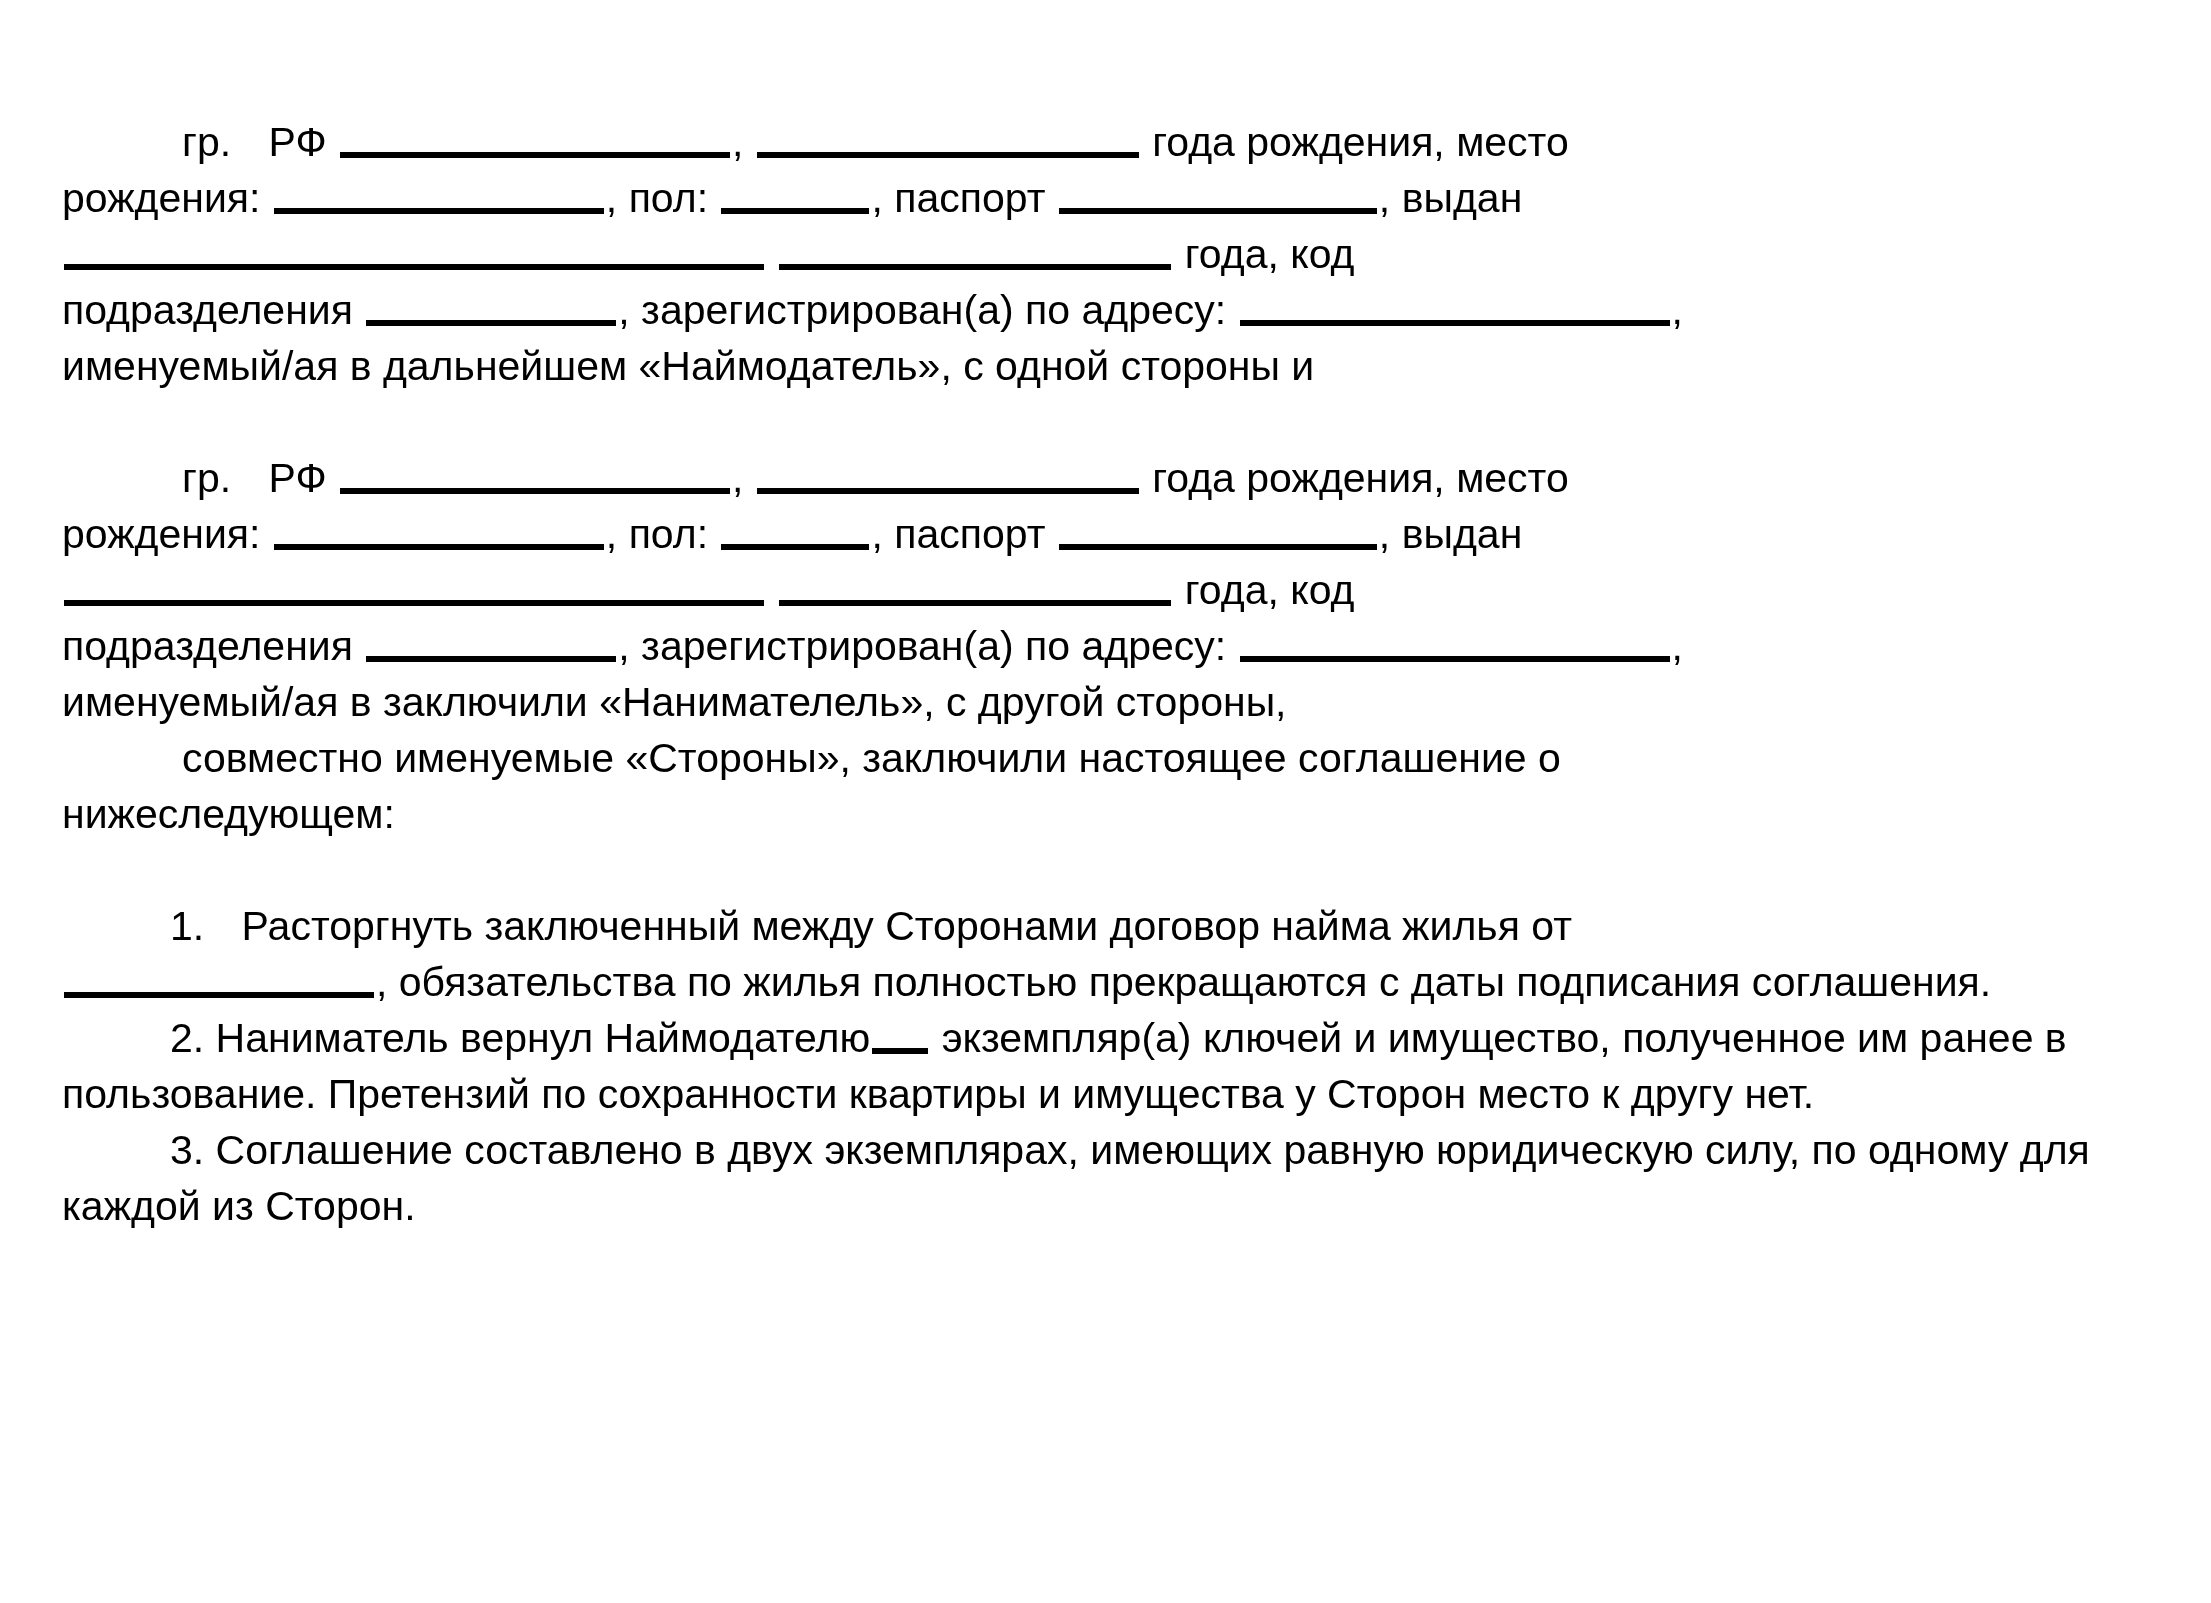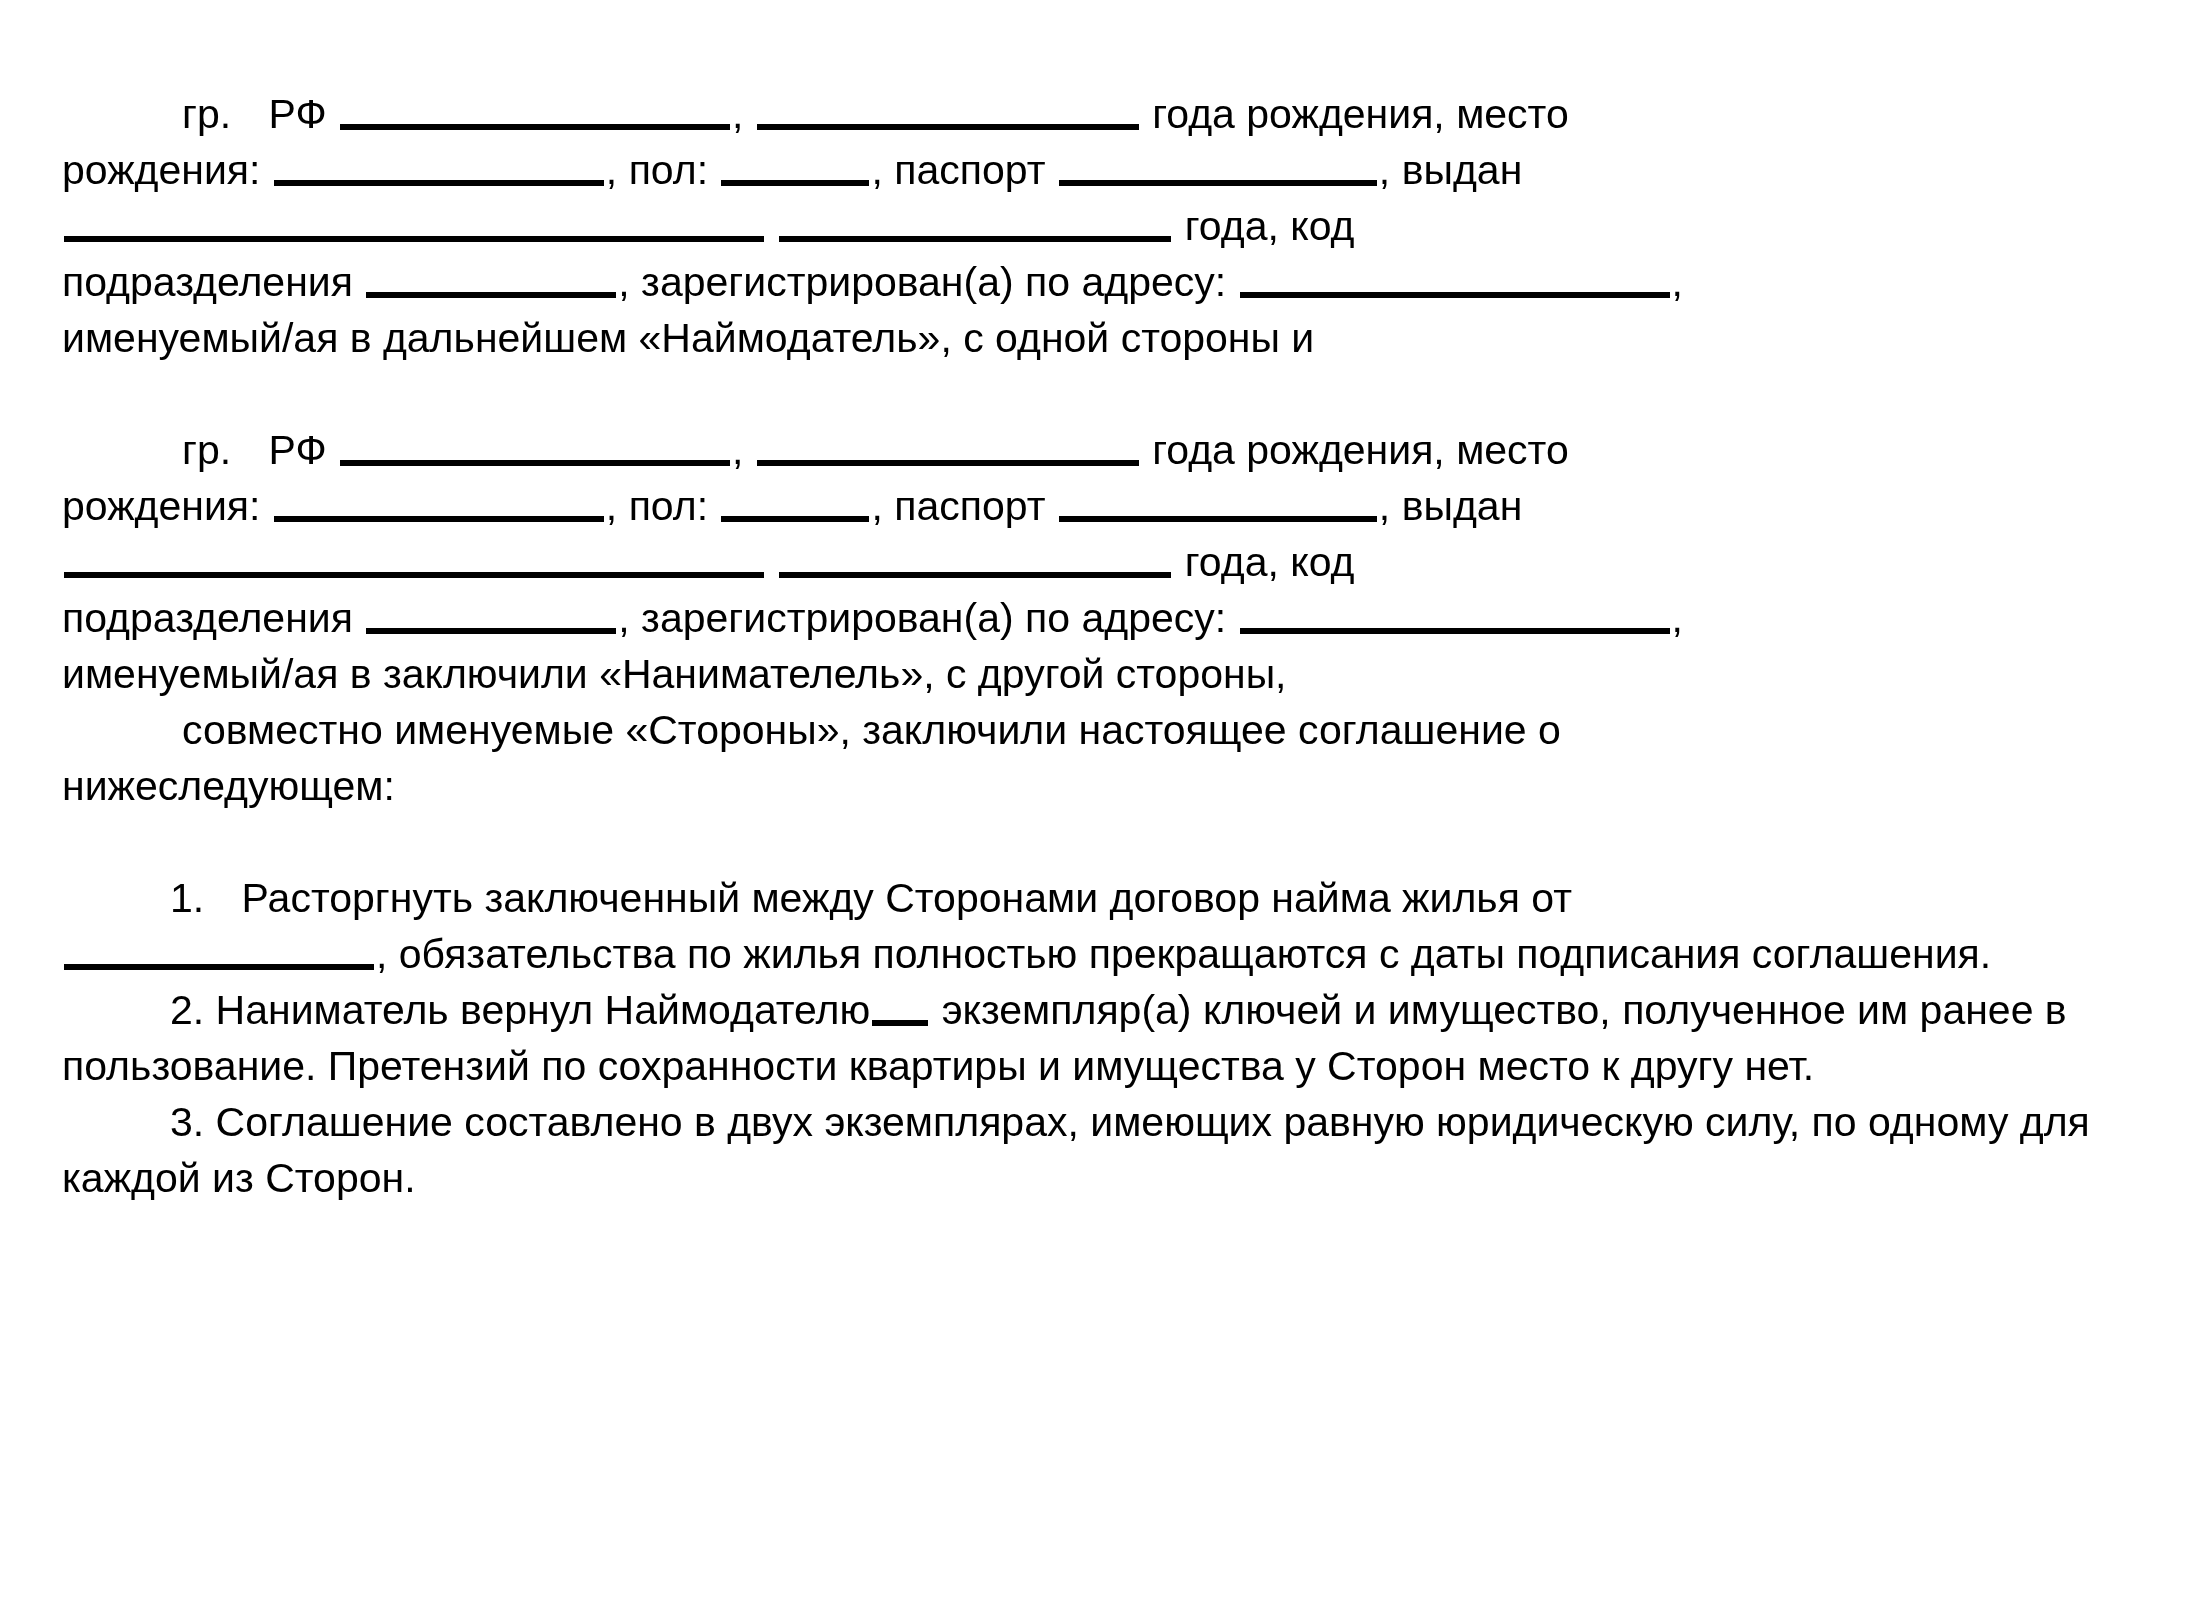--- a/index.html
+++ b/index.html
@@ -13,20 +13,21 @@
     color: #000000;
   }
   .page {
     position: relative;
     width: 2211px;
     height: 1228px;
     background: #ffffff;
     overflow: hidden;
     box-sizing: border-box;
     padding: 6px;
+    margin-top: 28px;
   }
   .doc {
     position: absolute;
     left: 62px;
     top: 86px;
     width: 2096px;
   }
   p.para {
     margin: 0;
     padding: 0;

